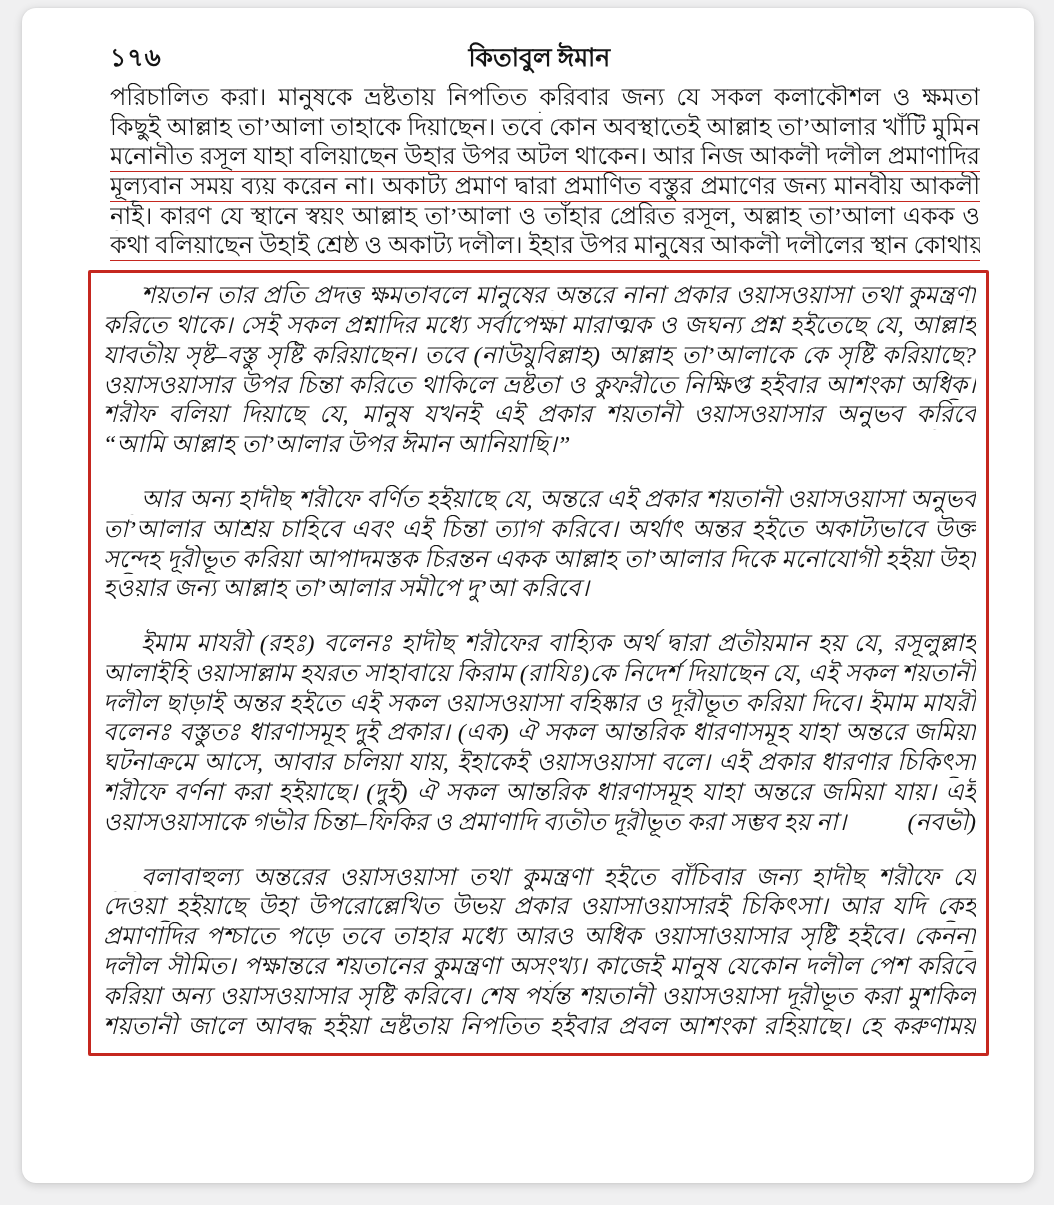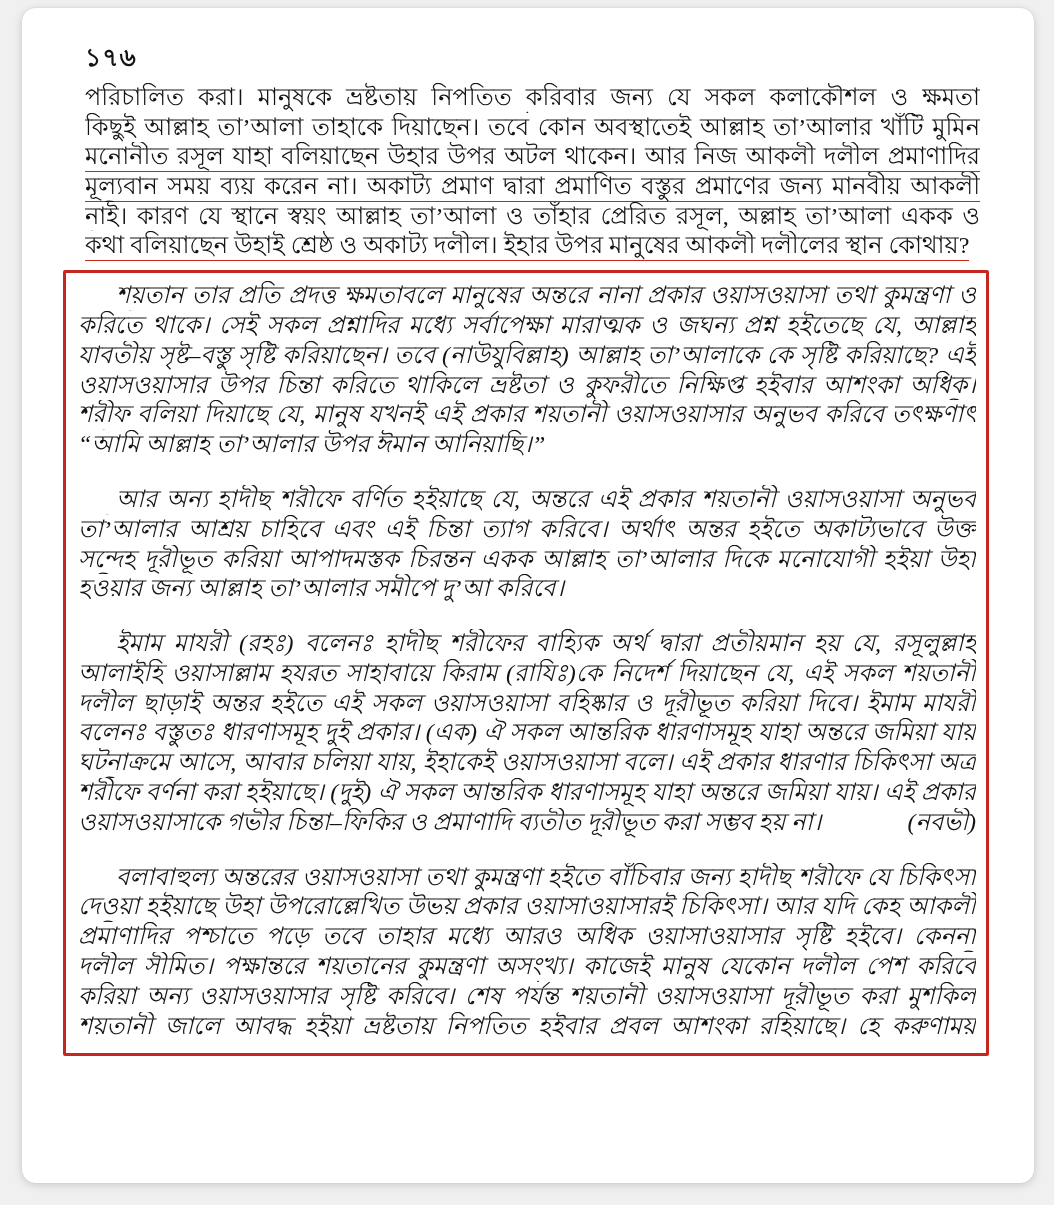--- a/index.html
+++ b/index.html
@@ -11,21 +11,21 @@
     color:var(--ink);
   }
   .canvas { position:relative; width:1054px; height:1205px; overflow:hidden; }
   .page {
     position:absolute; left:22px; top:8px;
     width:1012px; height:1175px;
     background:#ffffff;
     border-radius:14px;
     box-shadow:0 2px 10px rgba(0,0,0,.16), 0 0 2px rgba(0,0,0,.08);
   }
-  .content { padding:30px 54px 0 63px; }
+  .content { padding:30px 54px 0 88px; }
   .header { position:relative; height:30px; font-size:25px; font-weight:600; }
   .pageno { position:absolute; left:0; top:0; letter-spacing:1px; }
   .title  { position:absolute; left:50%; transform:translateX(-54%); top:0; white-space:nowrap; }
 
   .bodytext { font-size:24px; font-weight:500; }
   .intro { margin-top:15px; }
   .line {
     height:29.7px; line-height:29.7px;
     overflow:hidden; white-space:nowrap;
     text-align:justify;
@@ -49,20 +49,21 @@
   .right-tag { padding-left:20px; }
 </style>
 </head>
 <body>
 
 <div class="canvas">
   <div class="page">
     <div class="content">
       <div class="header">
         <span class="pageno">১৭৬</span>
+        <span class="title">কিতাবুল ঈমান</span>
       </div>
       <div class="bodytext intro" id="intro">
           <div class="line j"><span><span>পরিচালিত করা। মানুষকে ভ্রষ্টতায় নিপতিত করিবার জন্য যে সকল কলাকৌশল ও ক্ষমতা প্রয়োজন উহার সকল</span></span></div>
           <div class="line j"><span><span>কিছুই আল্লাহ তা’আলা তাহাকে দিয়াছেন। তবে কোন অবস্থাতেই আল্লাহ তা’আলার খাঁটি মুমিন বান্দাদেরকে</span></span></div>
           <div class="line j"><span><span class="u">মনোনীত রসূল যাহা বলিয়াছেন উহার উপর অটল থাকেন। আর নিজ আকলী দলীল প্রমাণাদির পশ্চাতে লাগিয়া</span></span></div>
           <div class="line j"><span><span class="u">মূল্যবান সময় ব্যয় করেন না। অকাট্য প্রমাণ দ্বারা প্রমাণিত বস্তুর প্রমাণের জন্য মানবীয় আকলী দলীলের প্রয়োজন</span></span></div>
           <div class="line j"><span><span class="u">নাই। কারণ যে স্থানে স্বয়ং আল্লাহ তা’আলা ও তাঁহার প্রেরিত রসূল, অল্লাহ তা’আলা একক ও চিরন্তন হইবার</span></span></div>
           <div class="line"><span><span class="u">কথা বলিয়াছেন উহাই শ্রেষ্ঠ ও অকাট্য দলীল। ইহার উপর মানুষের আকলী দলীলের স্থান কোথায়?</span></span></div>
         </div>
       <div class="bodytext redbox" id="redbox">

